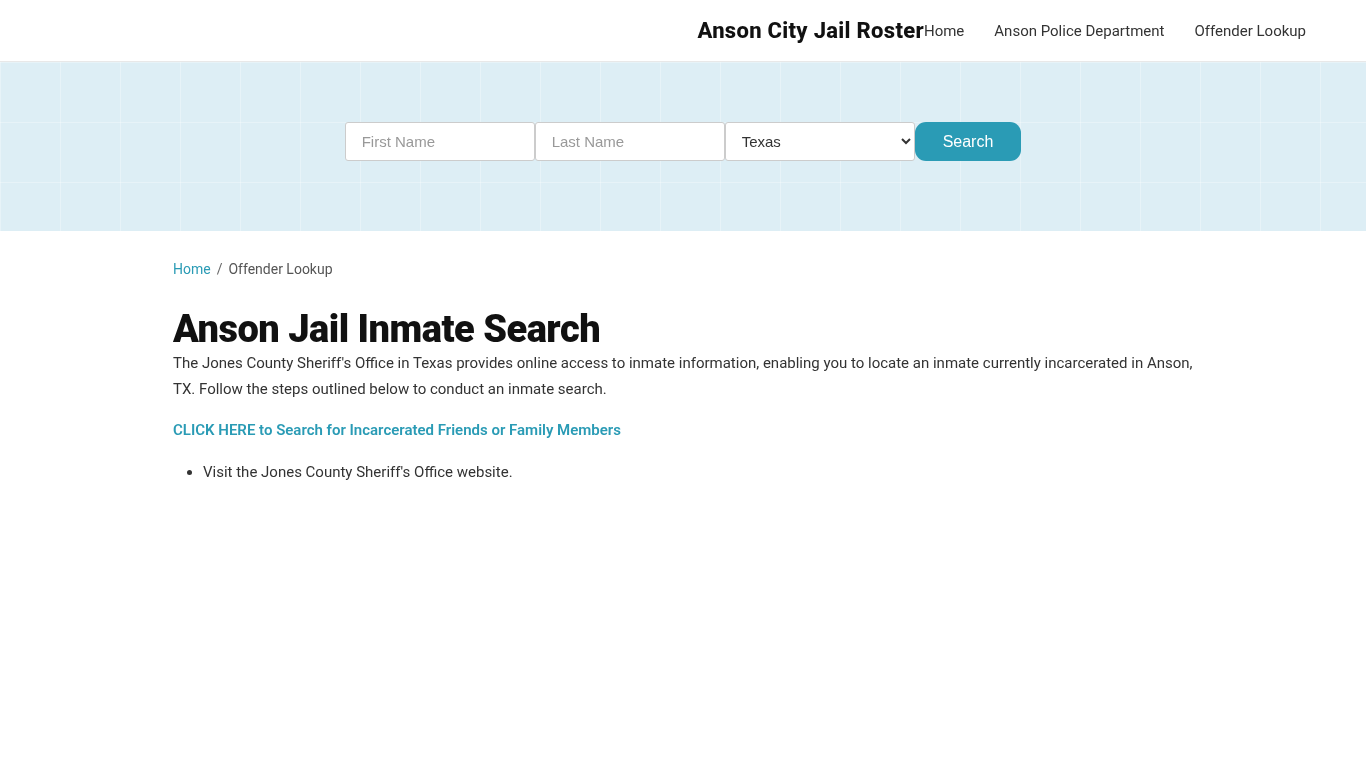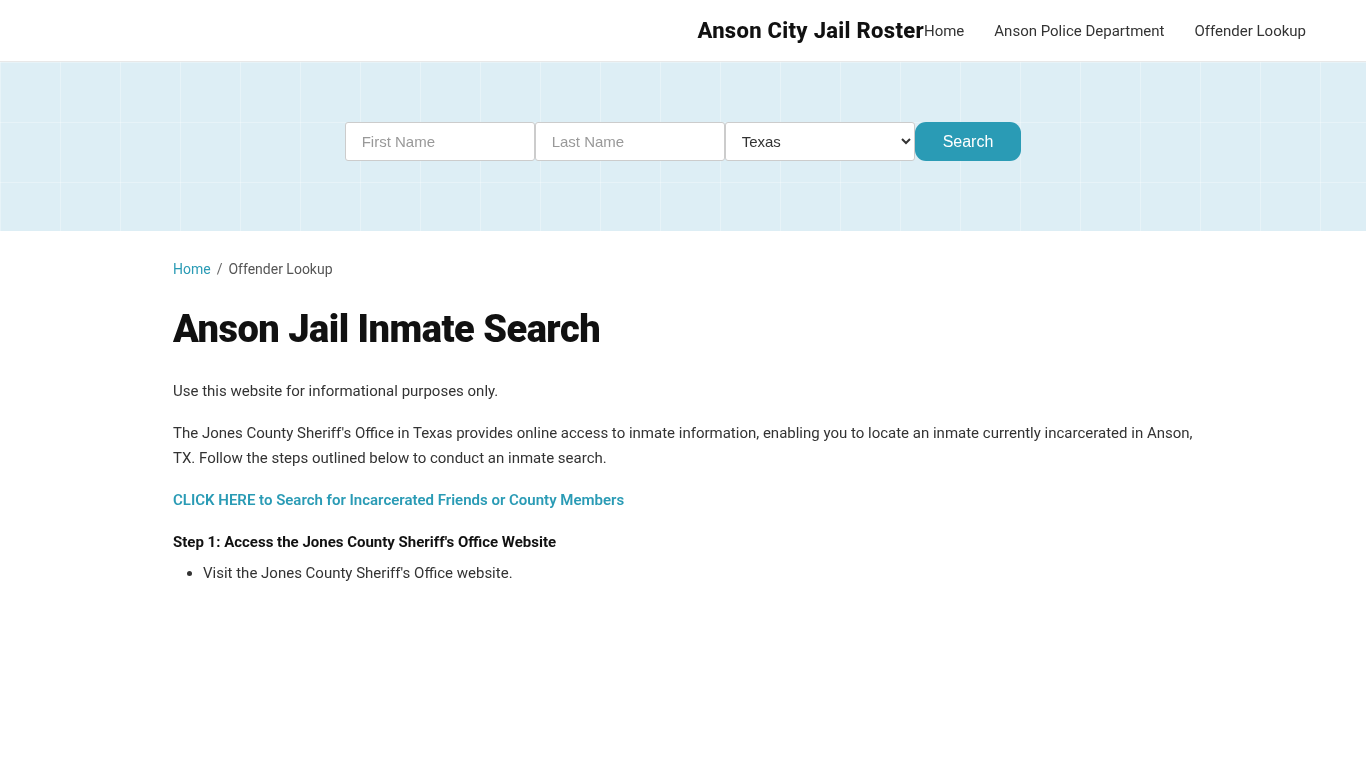--- a/index.html
+++ b/index.html
@@ -131,21 +131,20 @@
 
     .breadcrumb-sep {
       color: #666;
     }
 
     
     .page-heading {
       font-size: 38px;
       font-weight: 900;
       color: #111;
-      margin-bottom: 28px;
       letter-spacing: -0.5px;
     }
 
     
     .body-text {
       font-size: 15px;
       line-height: 1.7;
       color: #333;
       margin-bottom: 16px;
     }
@@ -199,26 +198,24 @@
 <main class="main-content">
 
   <div class="breadcrumb">
     <a href="#">Home</a>
     <span class="breadcrumb-sep">/</span>
     <span>Offender Lookup</span>
   </div>
 
   <h2 class="page-heading">Anson Jail Inmate Search</h2>
 
-  <p class="body-text">Use this website for informational purposes only.</p>
   <p class="body-text">The Jones County Sheriff's Office in Texas provides online access to inmate information, enabling you to locate an inmate currently incarcerated in Anson, TX. Follow the steps outlined below to conduct an inmate search.</p>
 
   <p class="body-text">
-    <a href="#" class="link-highlight">CLICK HERE to Search for Incarcerated Friends or County Members</a>
+    <a href="#" class="link-highlight">CLICK HERE to Search for Incarcerated Friends or Family Members</a>
   </p>
 
-  <p class="step-heading">Step 1: Access the Jones County Sheriff's Office Website</p>
   <ul class="bullet-list">
     <li>Visit the Jones County Sheriff's Office website.</li>
   </ul>
 
 
 </main>
 
 </body></html>

